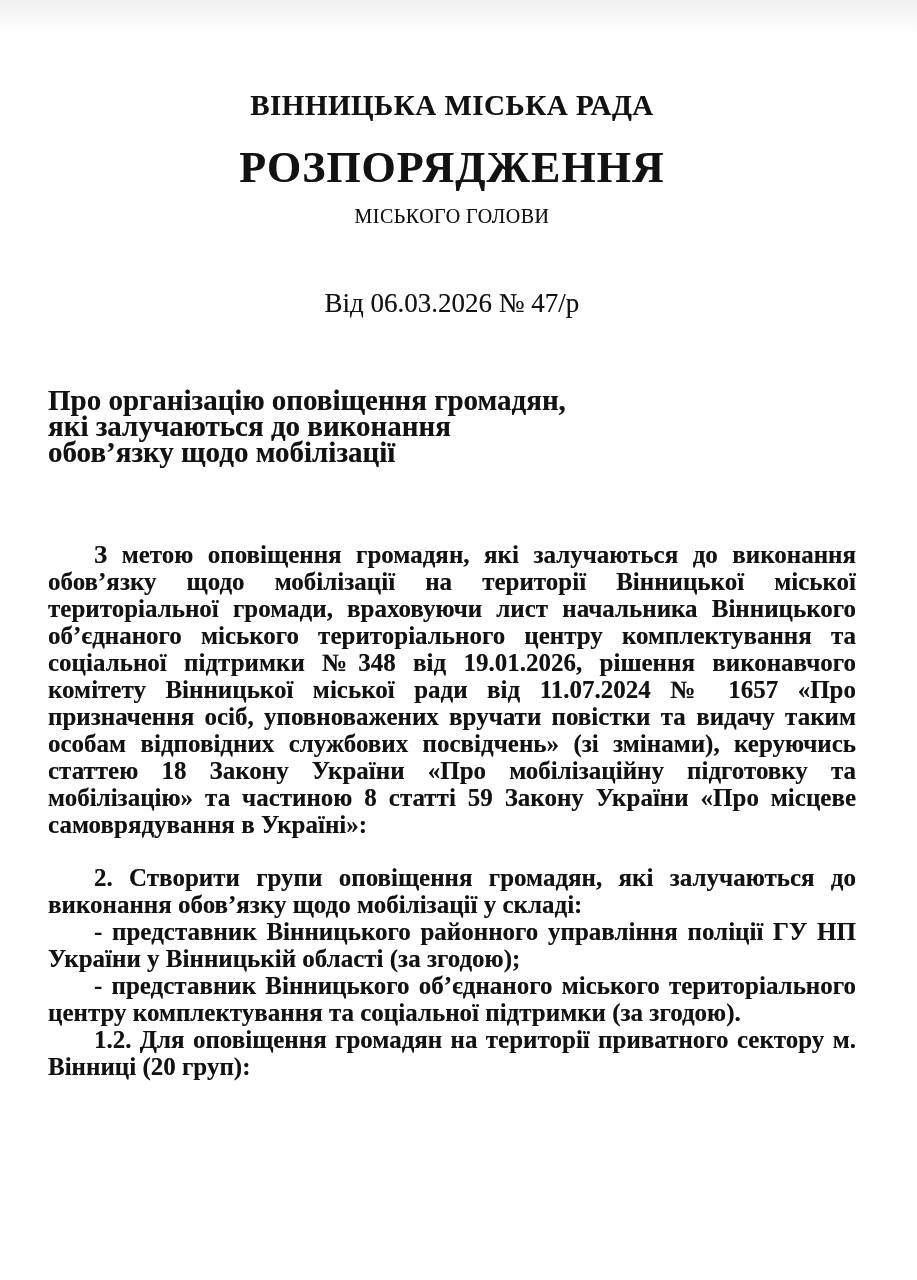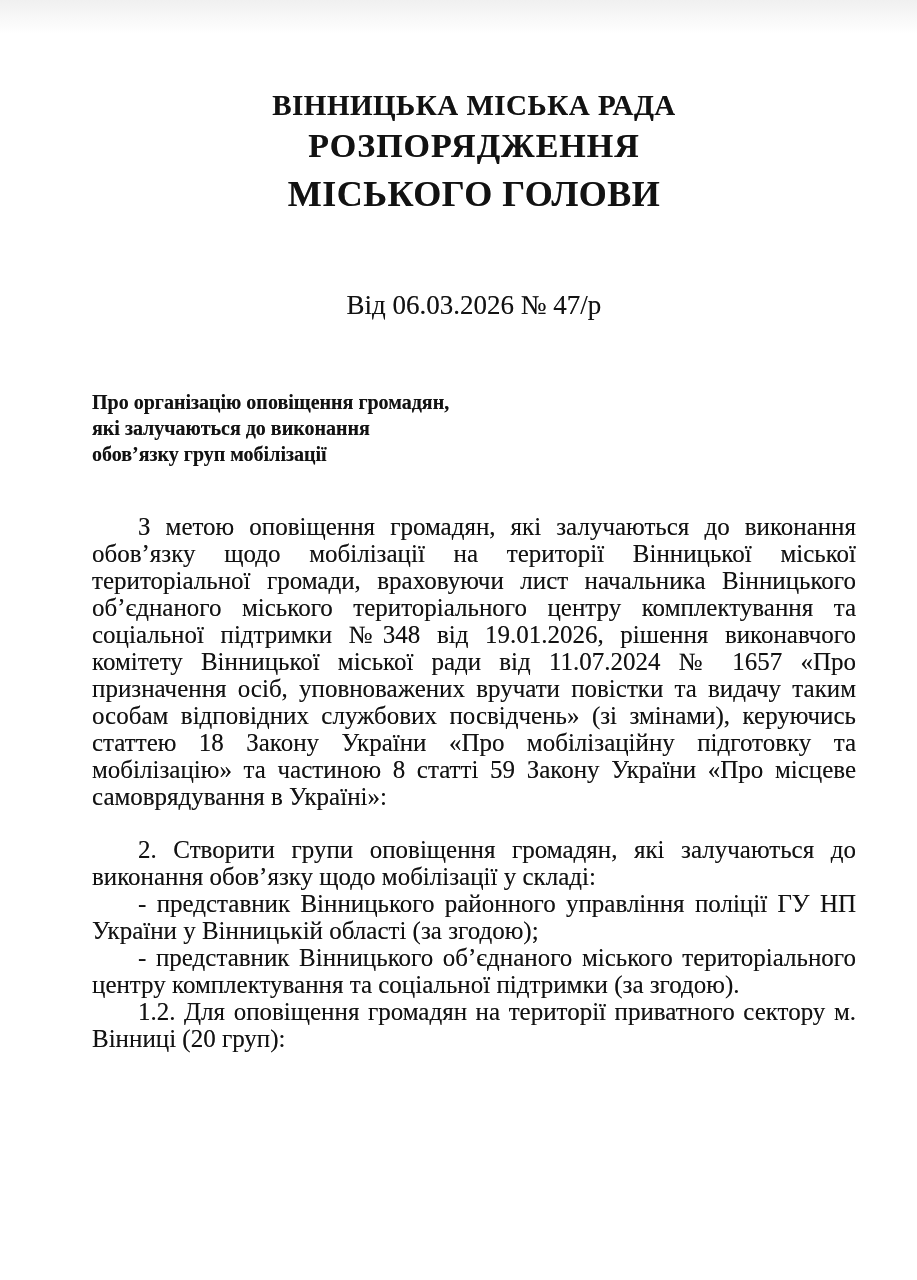--- a/index.html
+++ b/index.html
@@ -19,59 +19,61 @@
     position: absolute;
     top: 0; left: 0; right: 0;
     height: 34px;
     background: linear-gradient(#f0f0f0, #ffffff);
   }
   .page {
     position: relative;
     box-sizing: border-box;
     width: 917px;
     height: 1136px;
-    padding: 88px 61px 0 92px; 
+    padding: 88px 61px 0 48px; 
     text-shadow: 0 0 0.5px rgba(0,0,0,0.45); 
   }
   .doc-header { text-align: center; }
   .org {
     font-size: 29px;
     font-weight: bold;
     line-height: 34px;
     letter-spacing: 0.5px;
   }
   .doc-type {
-    font-size: 34px;
+    font-size: 44px;
     font-weight: bold;
     line-height: 48px;
+    margin-top: 22px;
     letter-spacing: 1px;
   }
   .doc-subtype {
-    font-size: 36px;
-    font-weight: bold;
+    font-size: 20px;
+    font-weight: normal;
     line-height: 32px;
     margin-top: 8px;
     letter-spacing: 0.5px;
   }
   .date-line {
     font-size: 27px;
     line-height: 31px;
-    margin-top: 80px;
+    margin-top: 56px;
   }
   .subject {
     margin-top: 68px;
-    font-size: 20px;
+    font-size: 29px;
     font-weight: bold;
     line-height: 26px;
     text-align: left;
   }
   .doc-body {
-    margin-top: 46px;
+    margin-top: 76px;
     font-size: 25px;
     line-height: 27px;
+    font-weight: bold;
   }
   .para {
     margin: 0;
     text-indent: 46px;
     text-align: justify;
   }
   .para.gap-above {
     margin-top: 26px; 
   }
 </style>
@@ -85,21 +87,21 @@
   <header class="doc-header">
     <div class="org">ВІННИЦЬКА МІСЬКА РАДА</div>
     <div class="doc-type">РОЗПОРЯДЖЕННЯ</div>
     <div class="doc-subtype">МІСЬКОГО ГОЛОВИ</div>
     <div class="date-line">Від 06.03.2026 № 47/р</div>
   </header>
 
   <section class="subject">
     <div>Про організацію оповіщення громадян,</div>
     <div>які залучаються до виконання</div>
-    <div>обов’язку груп мобілізації</div>
+    <div>обов’язку щодо мобілізації</div>
   </section>
 
   <section class="doc-body">
     <p class="para">З метою оповіщення громадян, які залучаються до виконання обов’язку щодо мобілізації на території Вінницької міської територіальної громади, враховуючи лист начальника Вінницького об’єднаного міського територіального центру комплектування та соціальної підтримки №348 від 19.01.2026, рішення виконавчого комітету Вінницької міської ради від 11.07.2024 № 1657 «Про призначення осіб, уповноважених вручати повістки та видачу таким особам відповідних службових посвідчень» (зі змінами), керуючись статтею 18 Закону України «Про мобілізаційну підготовку та мобілізацію» та частиною 8 статті 59 Закону України «Про місцеве самоврядування в Україні»:</p>
     <p class="para gap-above">2. Створити групи оповіщення громадян, які залучаються до виконання обов’язку щодо мобілізації у складі:</p>
     <p class="para">- представник Вінницького районного управління поліції ГУ НП України у Вінницькій області (за згодою);</p>
     <p class="para">- представник Вінницького об’єднаного міського територіального центру комплектування та соціальної підтримки (за згодою).</p>
     <p class="para">1.2. Для оповіщення громадян на території приватного сектору м. Вінниці (20 груп):</p>
   </section>
 

